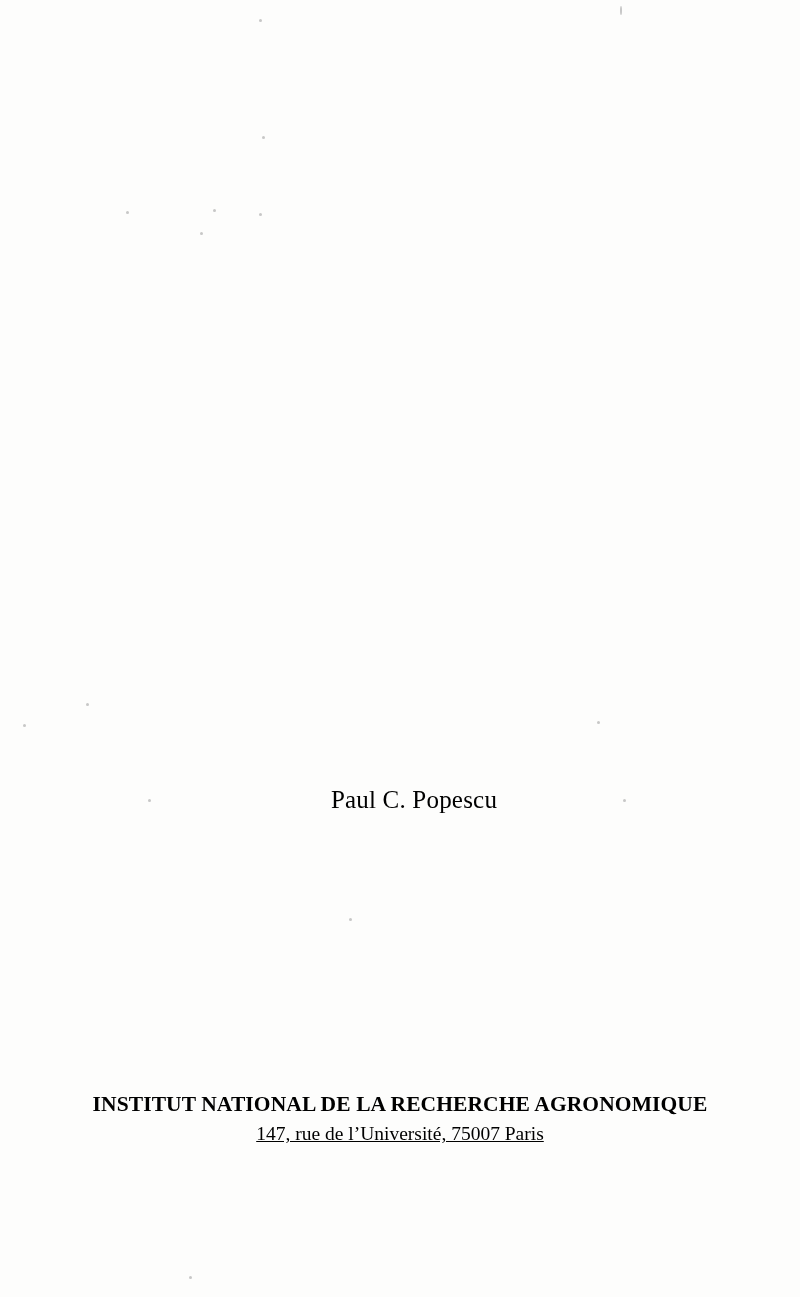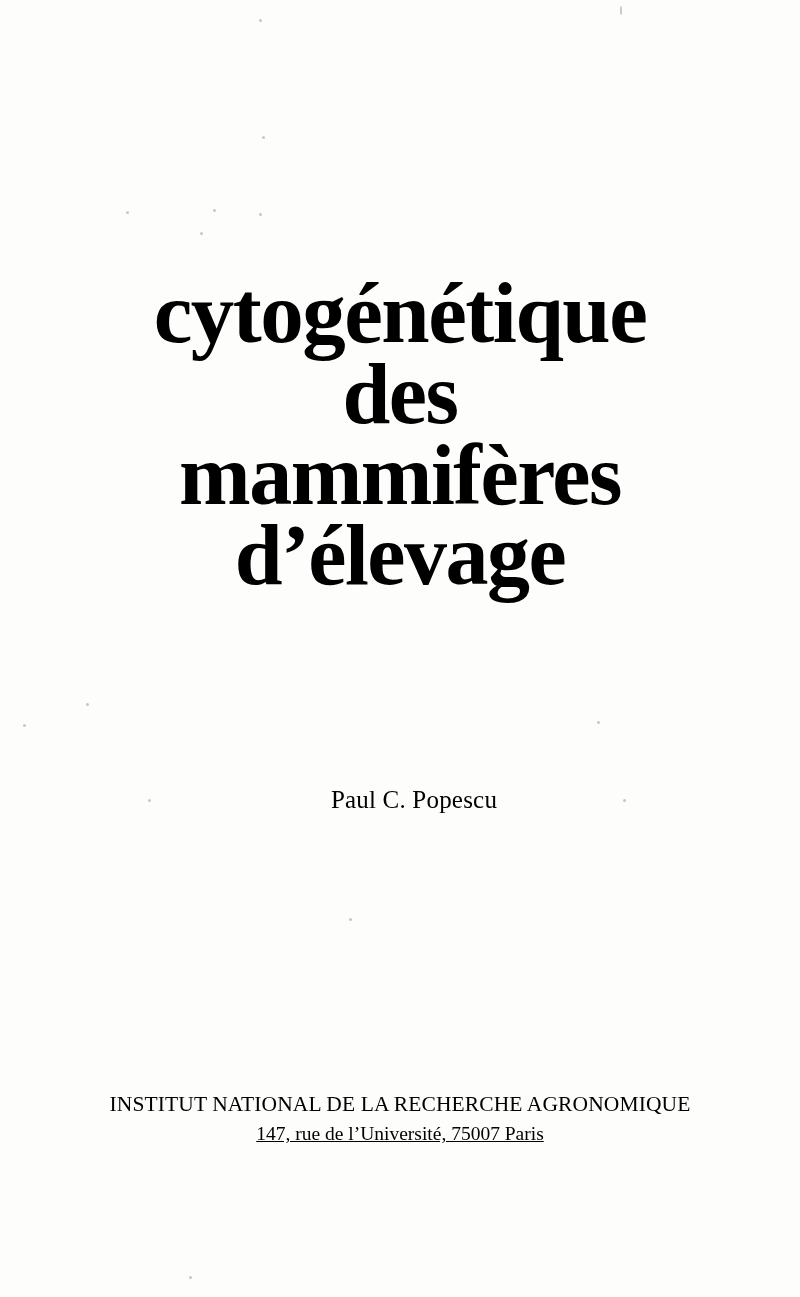--- a/index.html
+++ b/index.html
@@ -69,20 +69,21 @@
     left: 0;
     right: 0;
     text-align: center;
   }
   .publisher-name {
     display: block;
     font-size: 21.5px;
     letter-spacing: .1px;
     color: #000;
     white-space: nowrap;
+    font-weight: bold;
   }
   .publisher-address {
     display: block;
     margin-top: 6px;
     font-size: 19.5px;
     color: #000;
     text-decoration: underline;
   }
 </style>
 </head>
@@ -98,26 +99,20 @@
   <div class="speck" style="left:259px;  top:213px;  width:3px; height:3px;"></div>
   <div class="speck" style="left:200px;  top:232px;  width:3px; height:3px;"></div>
   <div class="speck" style="left:86px;   top:703px;  width:3px; height:3px;"></div>
   <div class="speck" style="left:597px;  top:721px;  width:3px; height:3px;"></div>
   <div class="speck" style="left:23px;   top:724px;  width:3px; height:3px;"></div>
   <div class="speck" style="left:148px;  top:799px;  width:3px; height:3px;"></div>
   <div class="speck" style="left:623px;  top:799px;  width:3px; height:3px;"></div>
   <div class="speck" style="left:349px;  top:918px;  width:3px; height:3px;"></div>
   <div class="speck" style="left:189px;  top:1276px; width:3px; height:3px;"></div>
 
-  <div class="title-block">
-    <span class="title-line l1">cytogénétique</span>
-    <span class="title-line l2">des</span>
-    <span class="title-line l3">mammifères</span>
-    <span class="title-line l4">d’élevage</span>
-  </div>
 
   <div class="author">Paul C. Popescu</div>
 
   <div class="publisher">
     <span class="publisher-name">INSTITUT NATIONAL DE LA RECHERCHE AGRONOMIQUE</span>
     <span class="publisher-address">147, rue de l’Université, 75007 Paris</span>
   </div>
 
 </div>
 

